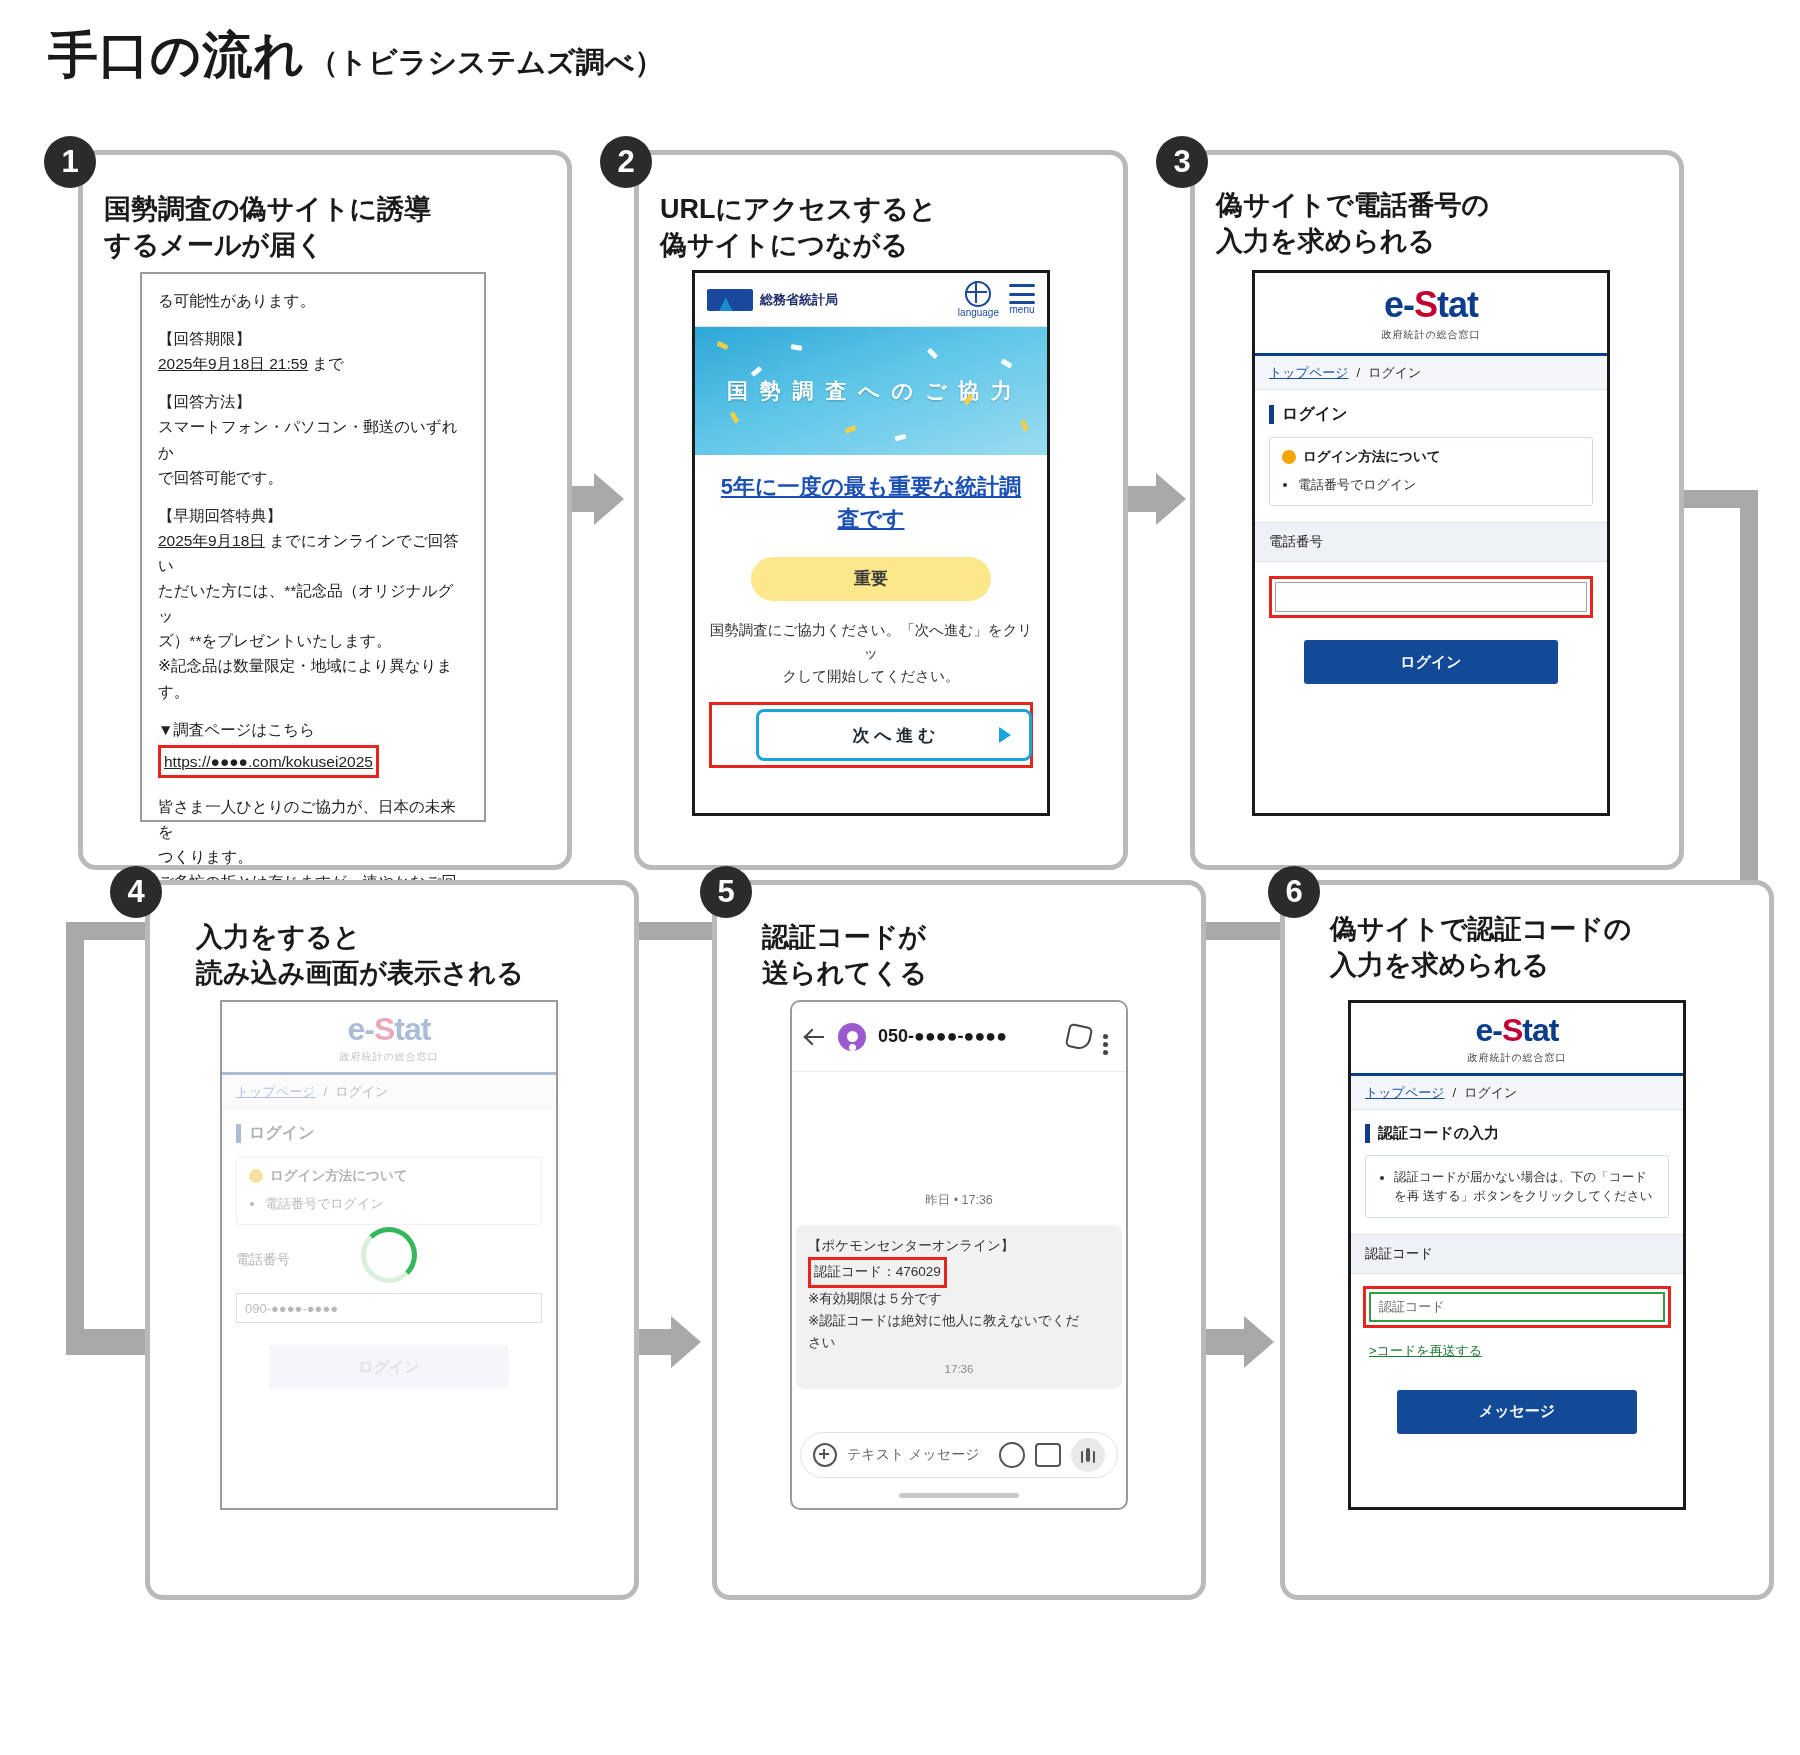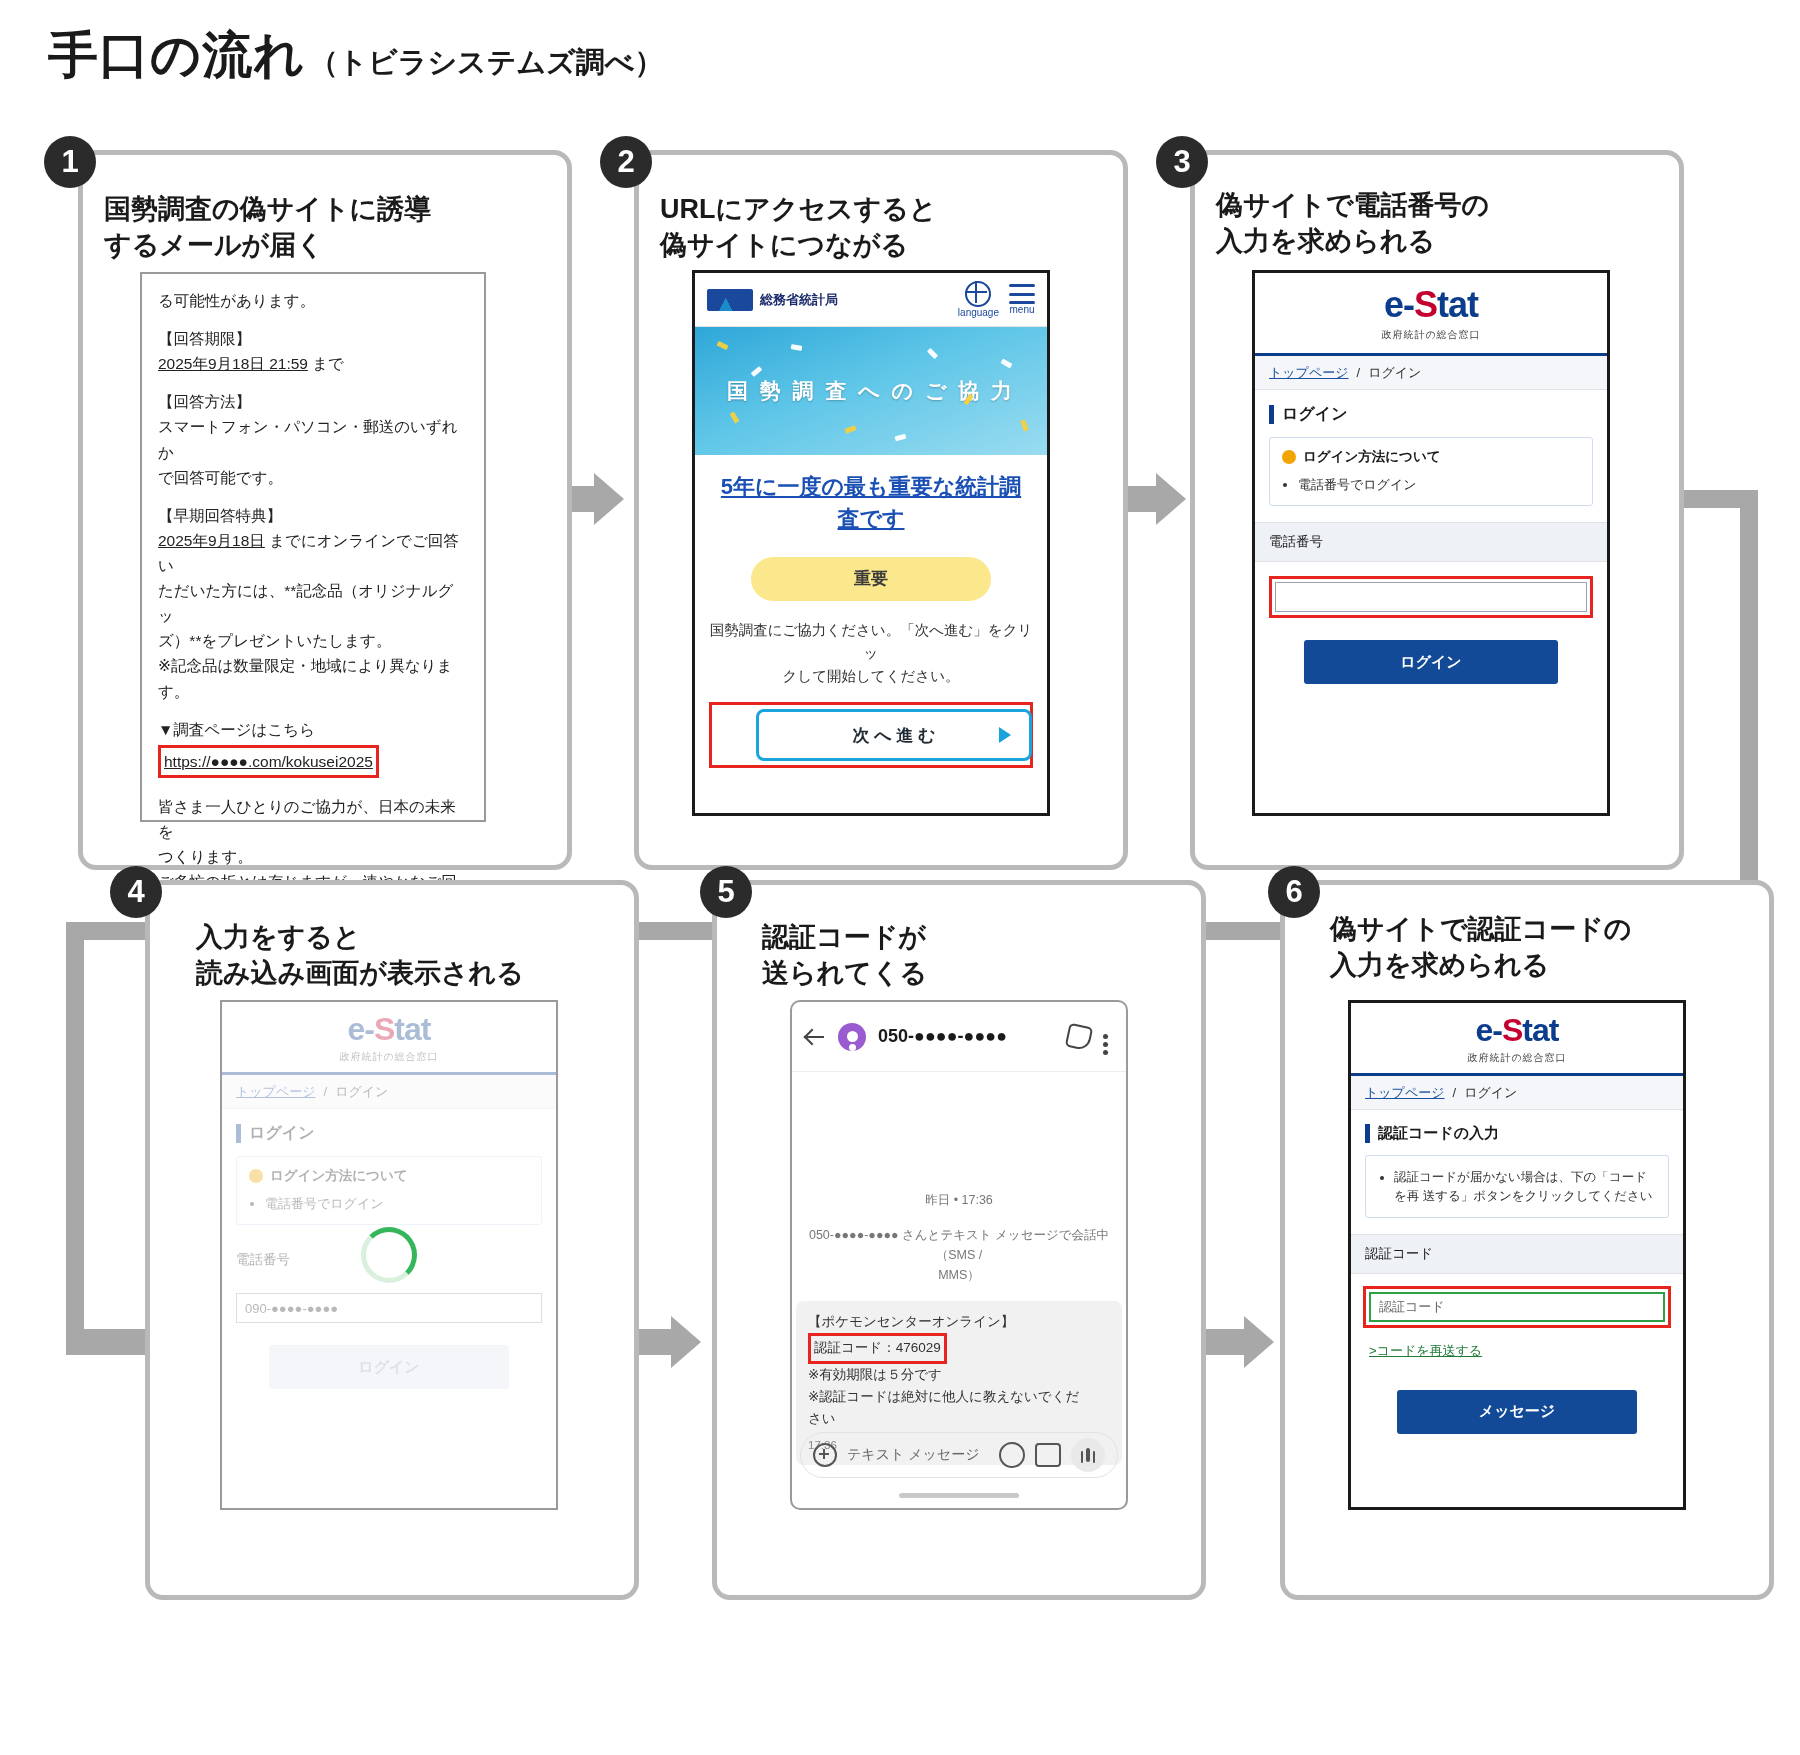--- a/index.html
+++ b/index.html
@@ -95,21 +95,21 @@
   .backarr:before{content:"";position:absolute;left:2px;top:10px;width:18px;height:0;border-top:2px solid #444;}
   .backarr:after{content:"";position:absolute;left:2px;top:5px;width:10px;height:10px;border-left:2px solid #444;border-bottom:2px solid #444;transform:rotate(45deg);}
   .av{width:28px;height:28px;border-radius:50%;background:#9a5ad0;display:flex;align-items:center;justify-content:center;}
   .av i{display:block;width:11px;height:11px;border-radius:50%;background:#fff;box-shadow:0 11px 0 -2px #fff;}
   .smsname{font-size:18px;font-weight:bold;flex:1;}
   .phoneico{width:20px;height:20px;border:2.5px solid #444;border-radius:5px 5px 50% 5px;transform:rotate(12deg);}
   .kebab{width:5px;height:5px;border-radius:50%;background:#444;box-shadow:0 8px 0 #444,0 16px 0 #444;margin-right:6px;}
   .smsbody{padding:10px 4px;box-sizing:border-box;font-size:13.5px;color:#333;}
   .center{text-align:center;color:#777;font-size:12.5px;}
   .bubble{background:#f1f1f1;border-radius:8px;padding:10px 12px;line-height:1.65;}
-  .time{font-size:11.5px;color:#888;margin-top:6px;}
+  .time{font-size:11.5px;color:#888;margin-top:6px;text-align:center;}
   .smsfoot{position:absolute;left:8px;right:8px;bottom:30px;height:46px;border:1px solid #e1e1e1;border-radius:24px;display:flex;align-items:center;padding:0 12px;box-sizing:border-box;gap:10px;}
   .smsfoot .plus{width:20px;height:20px;border:2px solid #555;border-radius:50%;position:relative;}
   .smsfoot .plus:before{content:"";position:absolute;left:4px;top:8px;width:10px;border-top:2px solid #555;}
   .smsfoot .plus:after{content:"";position:absolute;left:8px;top:4px;height:10px;border-left:2px solid #555;}
   .smsfoot .ph{flex:1;font-size:14px;color:#666;}
   .smsfoot .ic{width:22px;height:22px;border:2px solid #555;border-radius:50%;}
   .smsfoot .ic2{width:22px;height:20px;border:2px solid #555;border-radius:4px;}
   .mic{width:34px;height:34px;border-radius:50%;background:#e9e9e9;display:flex;align-items:center;justify-content:center;}
   .mic i{width:4px;height:14px;background:#555;border-radius:2px;box-shadow:-6px 2px 0 -1px #555,6px 2px 0 -1px #555;}
   .homebar{position:absolute;left:50%;transform:translateX(-50%);bottom:10px;width:120px;height:5px;border-radius:3px;background:#c9c9c9;}
@@ -327,24 +327,20 @@
       <span class="av">
           <i></i>
         </span>
       <span class="smsname">050-●●●●-●●●●</span>
       <span class="phoneico"></span>
       <span class="kebab"></span>
     </div>
     <div class="smsbody">
       <div style="height:110px;"></div>
       <div class="center">昨日 • 17:36</div>
-      <div class="center" style="margin-top:16px;line-height:1.6;">
-        <span>050-●●●●-●●●● さんとテキスト メッセージで会話中（SMS /</span><br>
-        <span>MMS）</span>
-      </div>
       <div class="bubble" style="margin-top:16px;">
         <span>【ポケモンセンターオンライン】</span><br>
         <span class="redbox">
           <span>認証コード：476029</span>
         </span><br>
         <span>※有効期限は５分です</span><br>
         <span>※認証コードは絶対に他人に教えないでくだ</span><br>
         <span>さい</span>
         <div class="time">17:36</div>
       </div>

